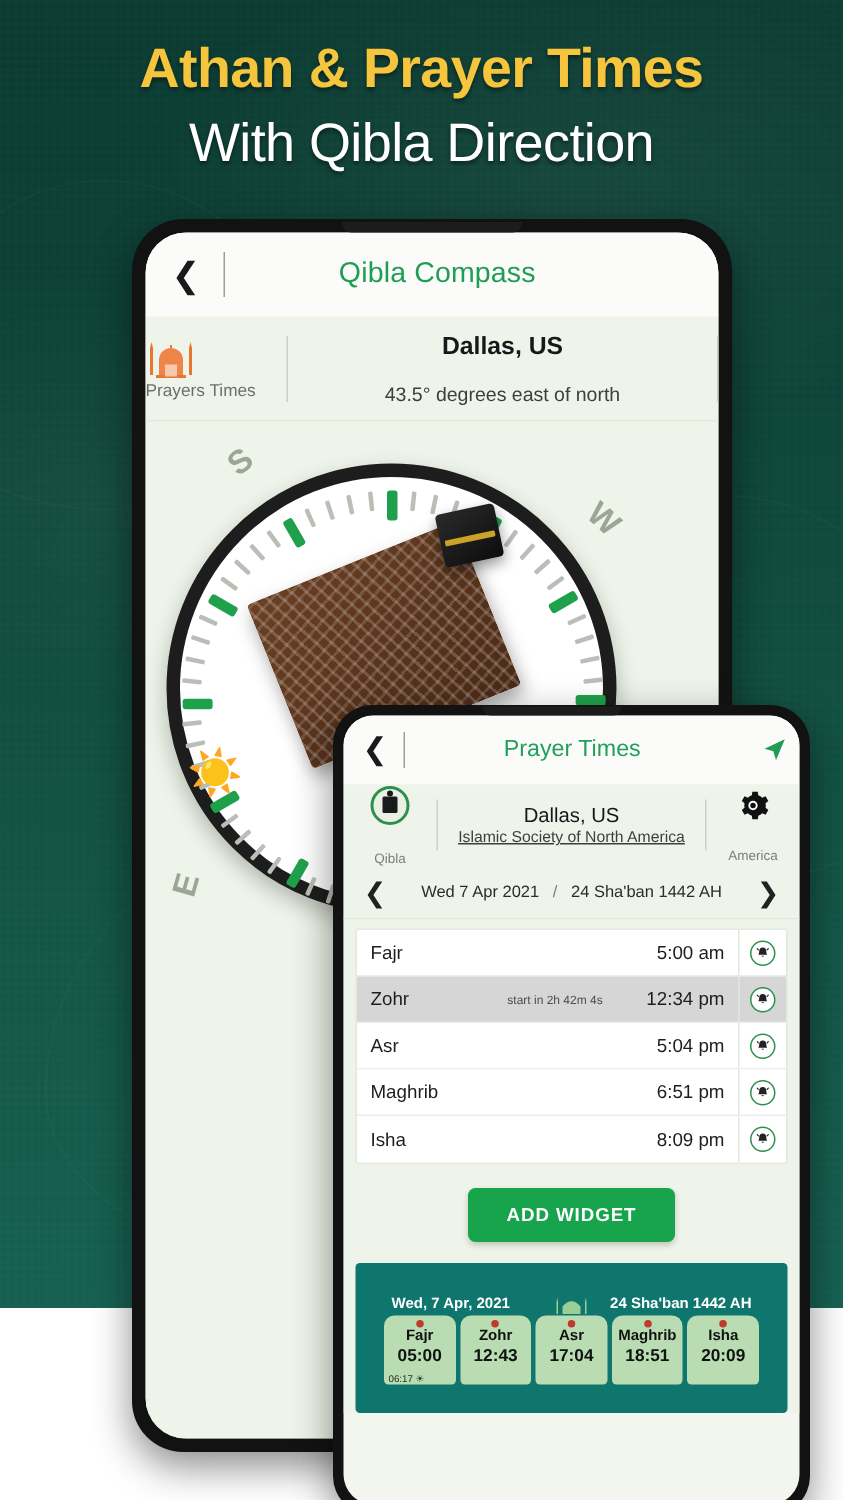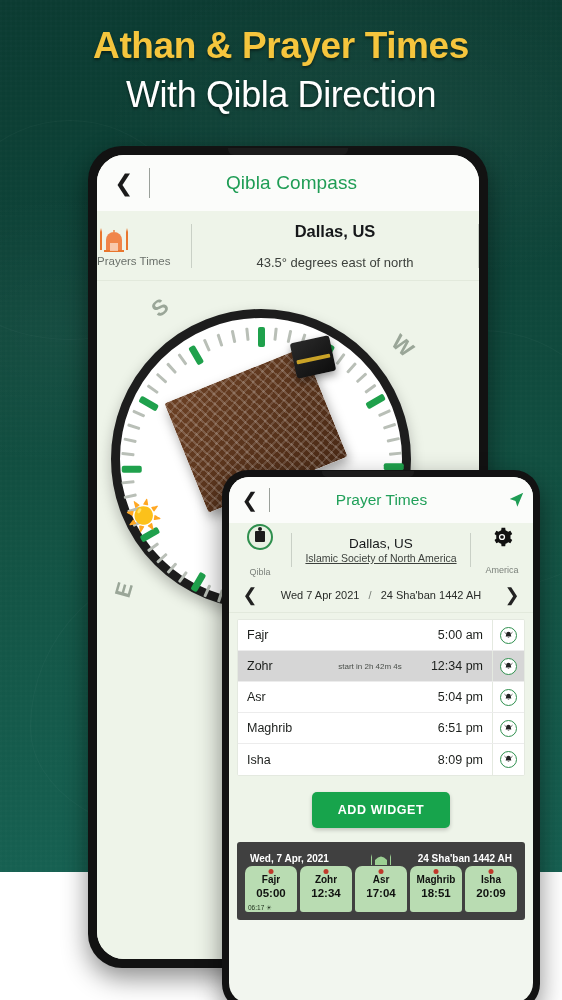--- a/index.html
+++ b/index.html
@@ -269,21 +269,21 @@
   .addwrap { background: #eef4e9; padding: 16px 0 12px 0; text-align: center; }
   .addbtn {
     display: inline-block; background: #17a44c; color: #fff;
     font-size: 12.5px; font-weight: bold; letter-spacing: .6px;
     padding: 11px 26px; border-radius: 5px; border: none;
     box-shadow: 0 2px 4px rgba(0,0,0,.2);
   }
 
   .widgetwrap { background: #eef4e9; padding: 2px 8px 0 8px; }
   .widget {
-    background: #404040; border-radius: 3px; padding: 8px;
+    background: #0f766e; border-radius: 3px; padding: 19px;
   }
   .w-head {
     position: relative; height: 16px; display: flex; align-items: center;
     justify-content: space-between; padding: 0 5px;
   }
   .w-head span { font-size: 10px; font-weight: bold; color: #ffffff; }
   .w-mosque {
     position: absolute; left: 50%; top: 1px; transform: translateX(-50%);
     width: 48px; height: 14px;
   }
@@ -691,21 +691,21 @@
           <div class="w-cells" id="widget-cells">
               <div class="w-cell">
                 <span class="w-dot"></span>
                 <div class="w-name">Fajr</div>
                 <div class="w-time">05:00</div>
                 <div class="w-sub">06:17 ☀</div>
               </div>
               <div class="w-cell">
                 <span class="w-dot"></span>
                 <div class="w-name">Zohr</div>
-                <div class="w-time">12:34</div>
+                <div class="w-time">12:43</div>
               </div>
               <div class="w-cell">
                 <span class="w-dot"></span>
                 <div class="w-name">Asr</div>
                 <div class="w-time">17:04</div>
               </div>
               <div class="w-cell">
                 <span class="w-dot"></span>
                 <div class="w-name">Maghrib</div>
                 <div class="w-time">18:51</div>

